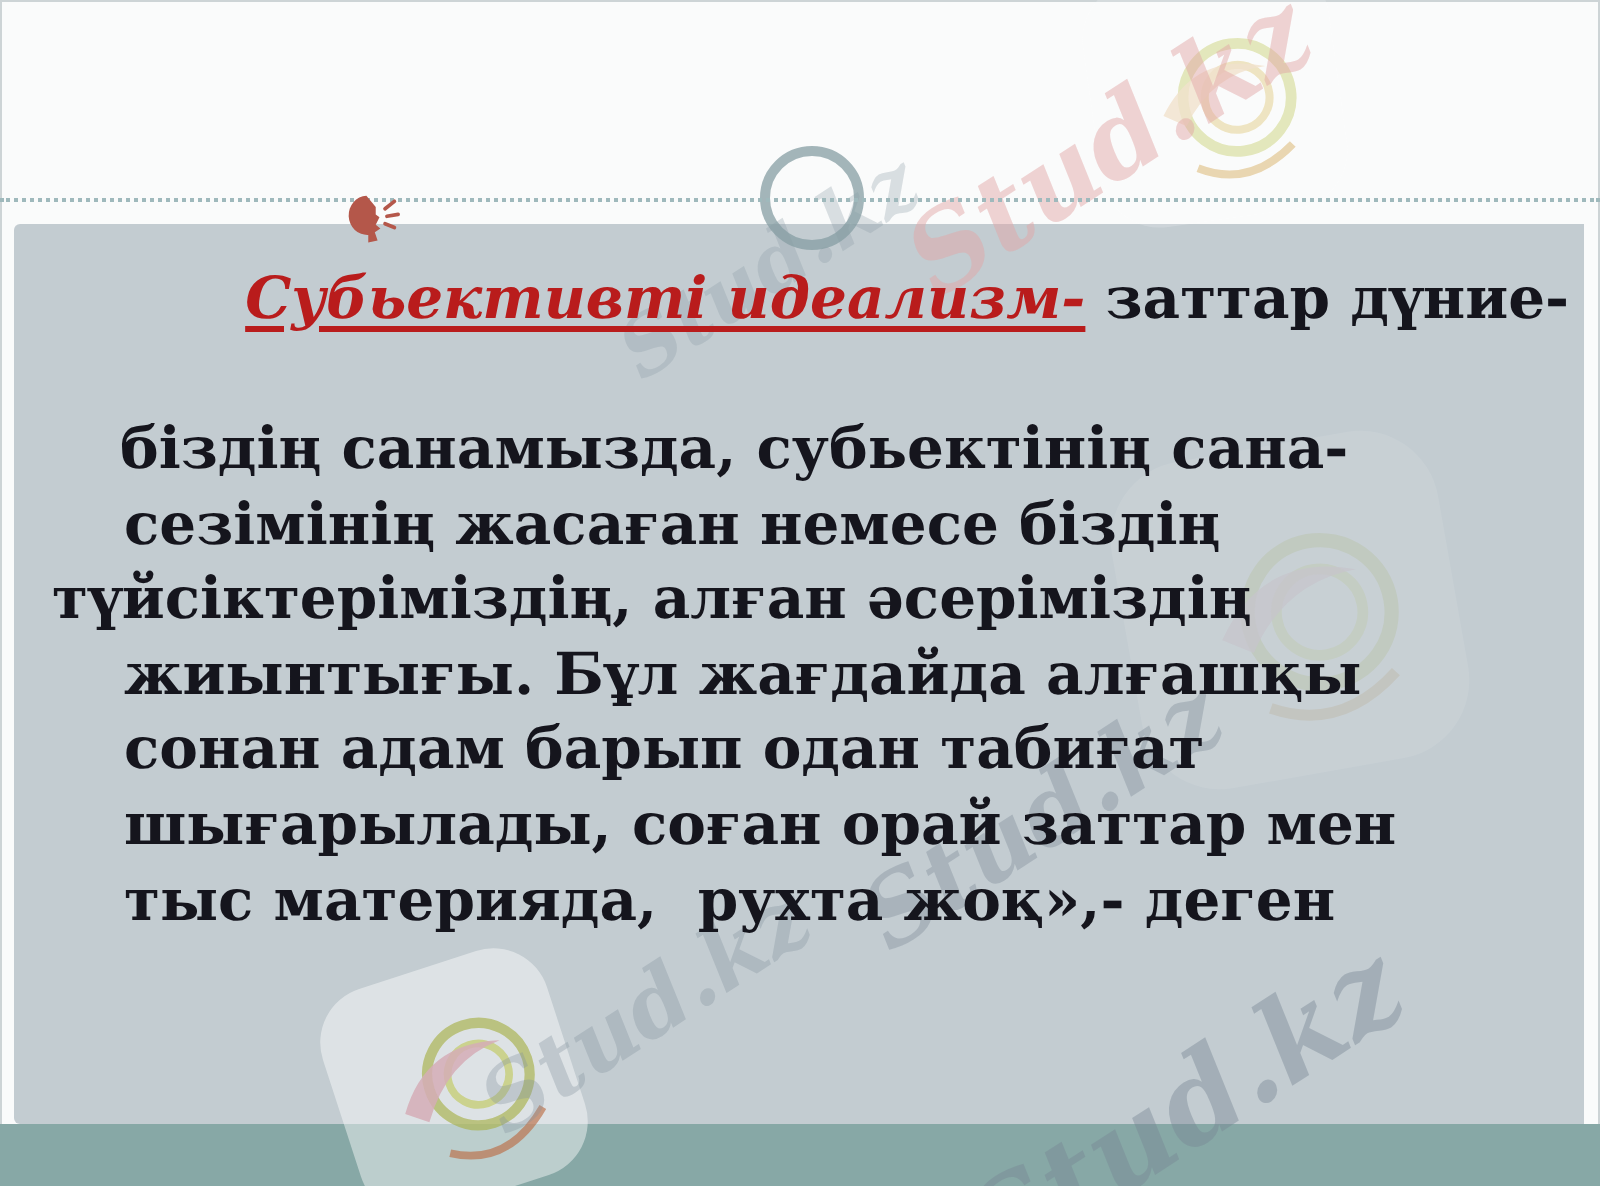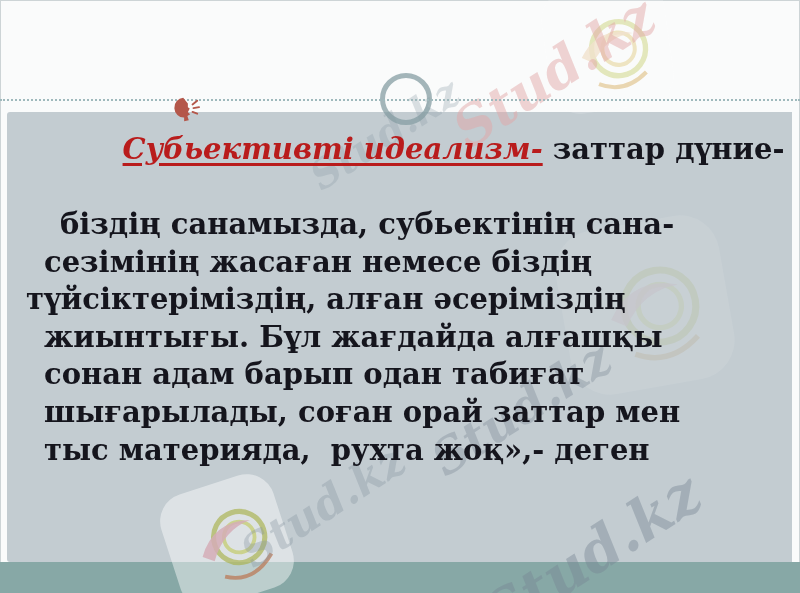--- a/index.html
+++ b/index.html
@@ -39,21 +39,21 @@
   .wm-gray4{left:230px;top:480px;font-size:44px;color:rgba(130,145,158,.33);}
   .bird{position:absolute;z-index:1;pointer-events:none;}
   .bird-top   {left:505px;top:-20px;width:205px;height:135px;opacity:.5;transform:rotate(-8deg);}
   .bird-center{left:520px;top:215px;width:250px;height:180px;opacity:.16;transform:rotate(-10deg);}
   .bird-bottom{left:163px;top:472px;width:128px;height:138px;opacity:.8;transform:rotate(-18deg);}
   
   .text-layer{
     position:absolute;left:0;top:0;width:800px;z-index:4;
     font-size:29px;font-weight:bold;color:#15151d;
   }
-  .line{white-space:pre;line-height:37.6px;padding-left:44px;}
+  .line{white-space:pre;line-height:37.6px;padding-left:62px;}
   .line-first{padding-left:30px;padding-top:21px;line-height:37.6px;position:relative;}
   .indent-more{padding-left:60px;}
   .indent-less{padding-left:26px;}
   .bullet-icon-box{
     display:inline-block;width:30px;height:28px;vertical-align:-3px;margin-right:2px;
   }
   .heading-red{
     color:#b91c1c;font-style:italic;
     text-decoration:underline;text-decoration-thickness:2.5px;text-underline-offset:4px;
   }

